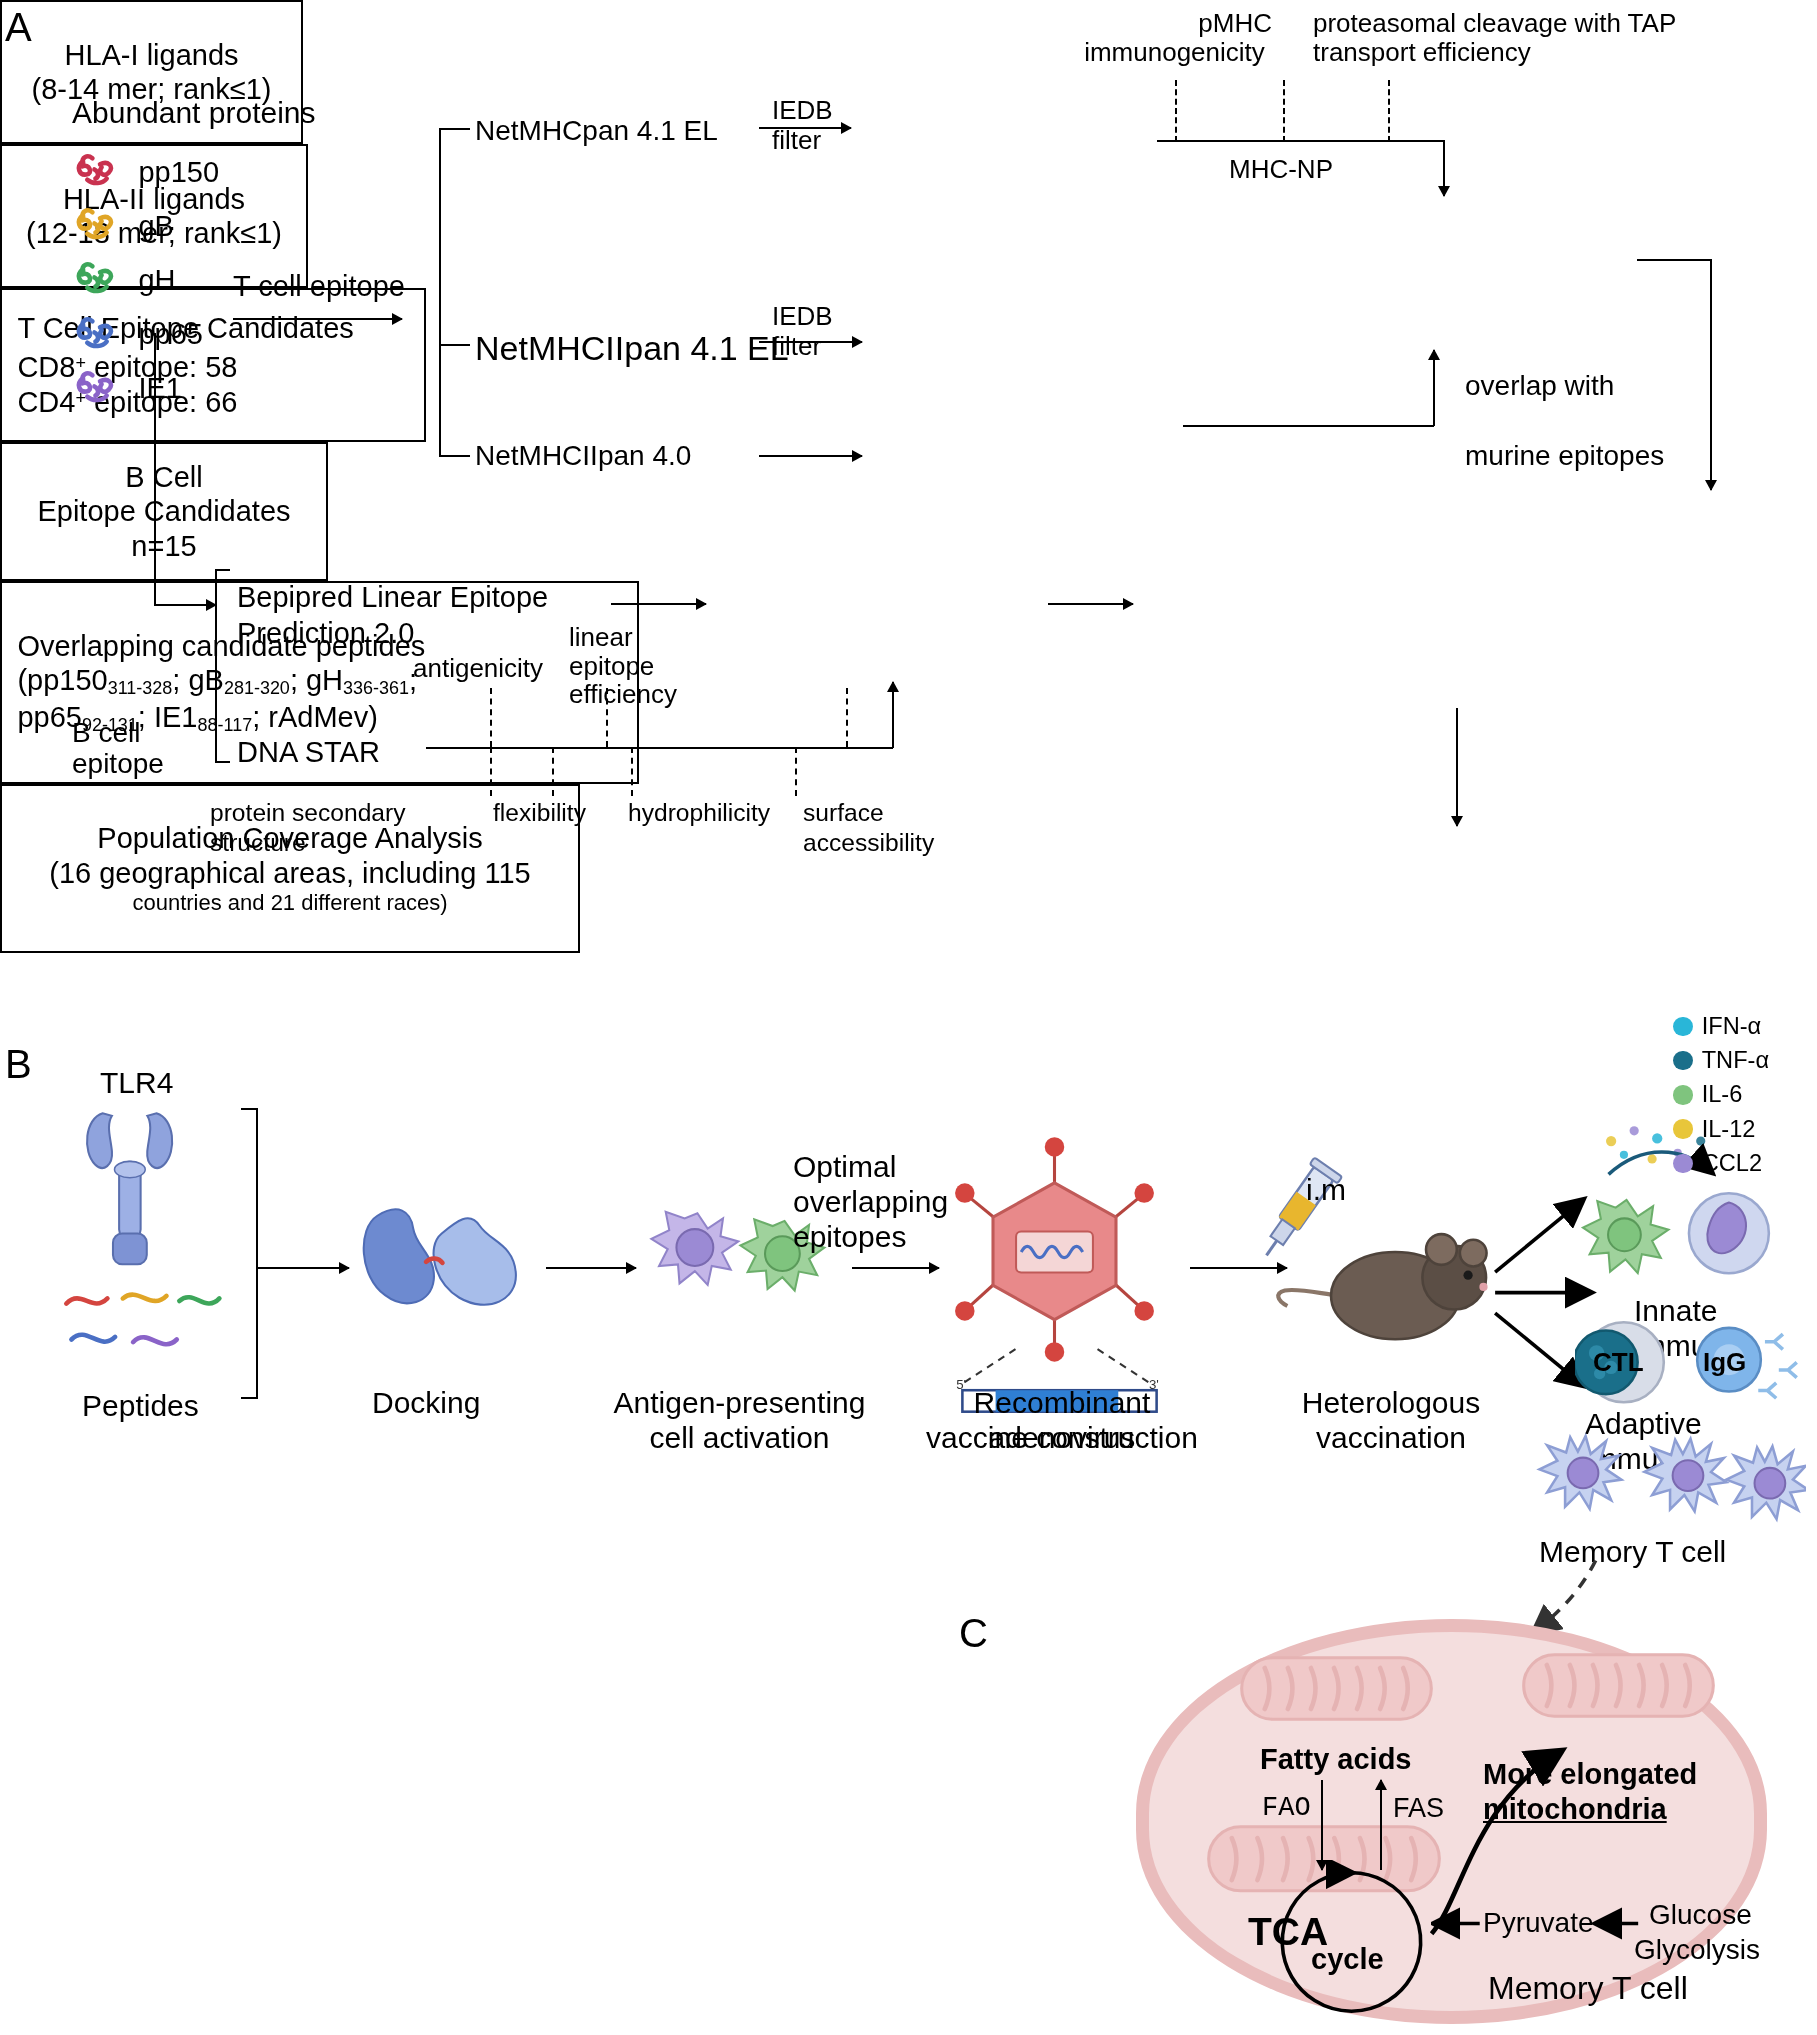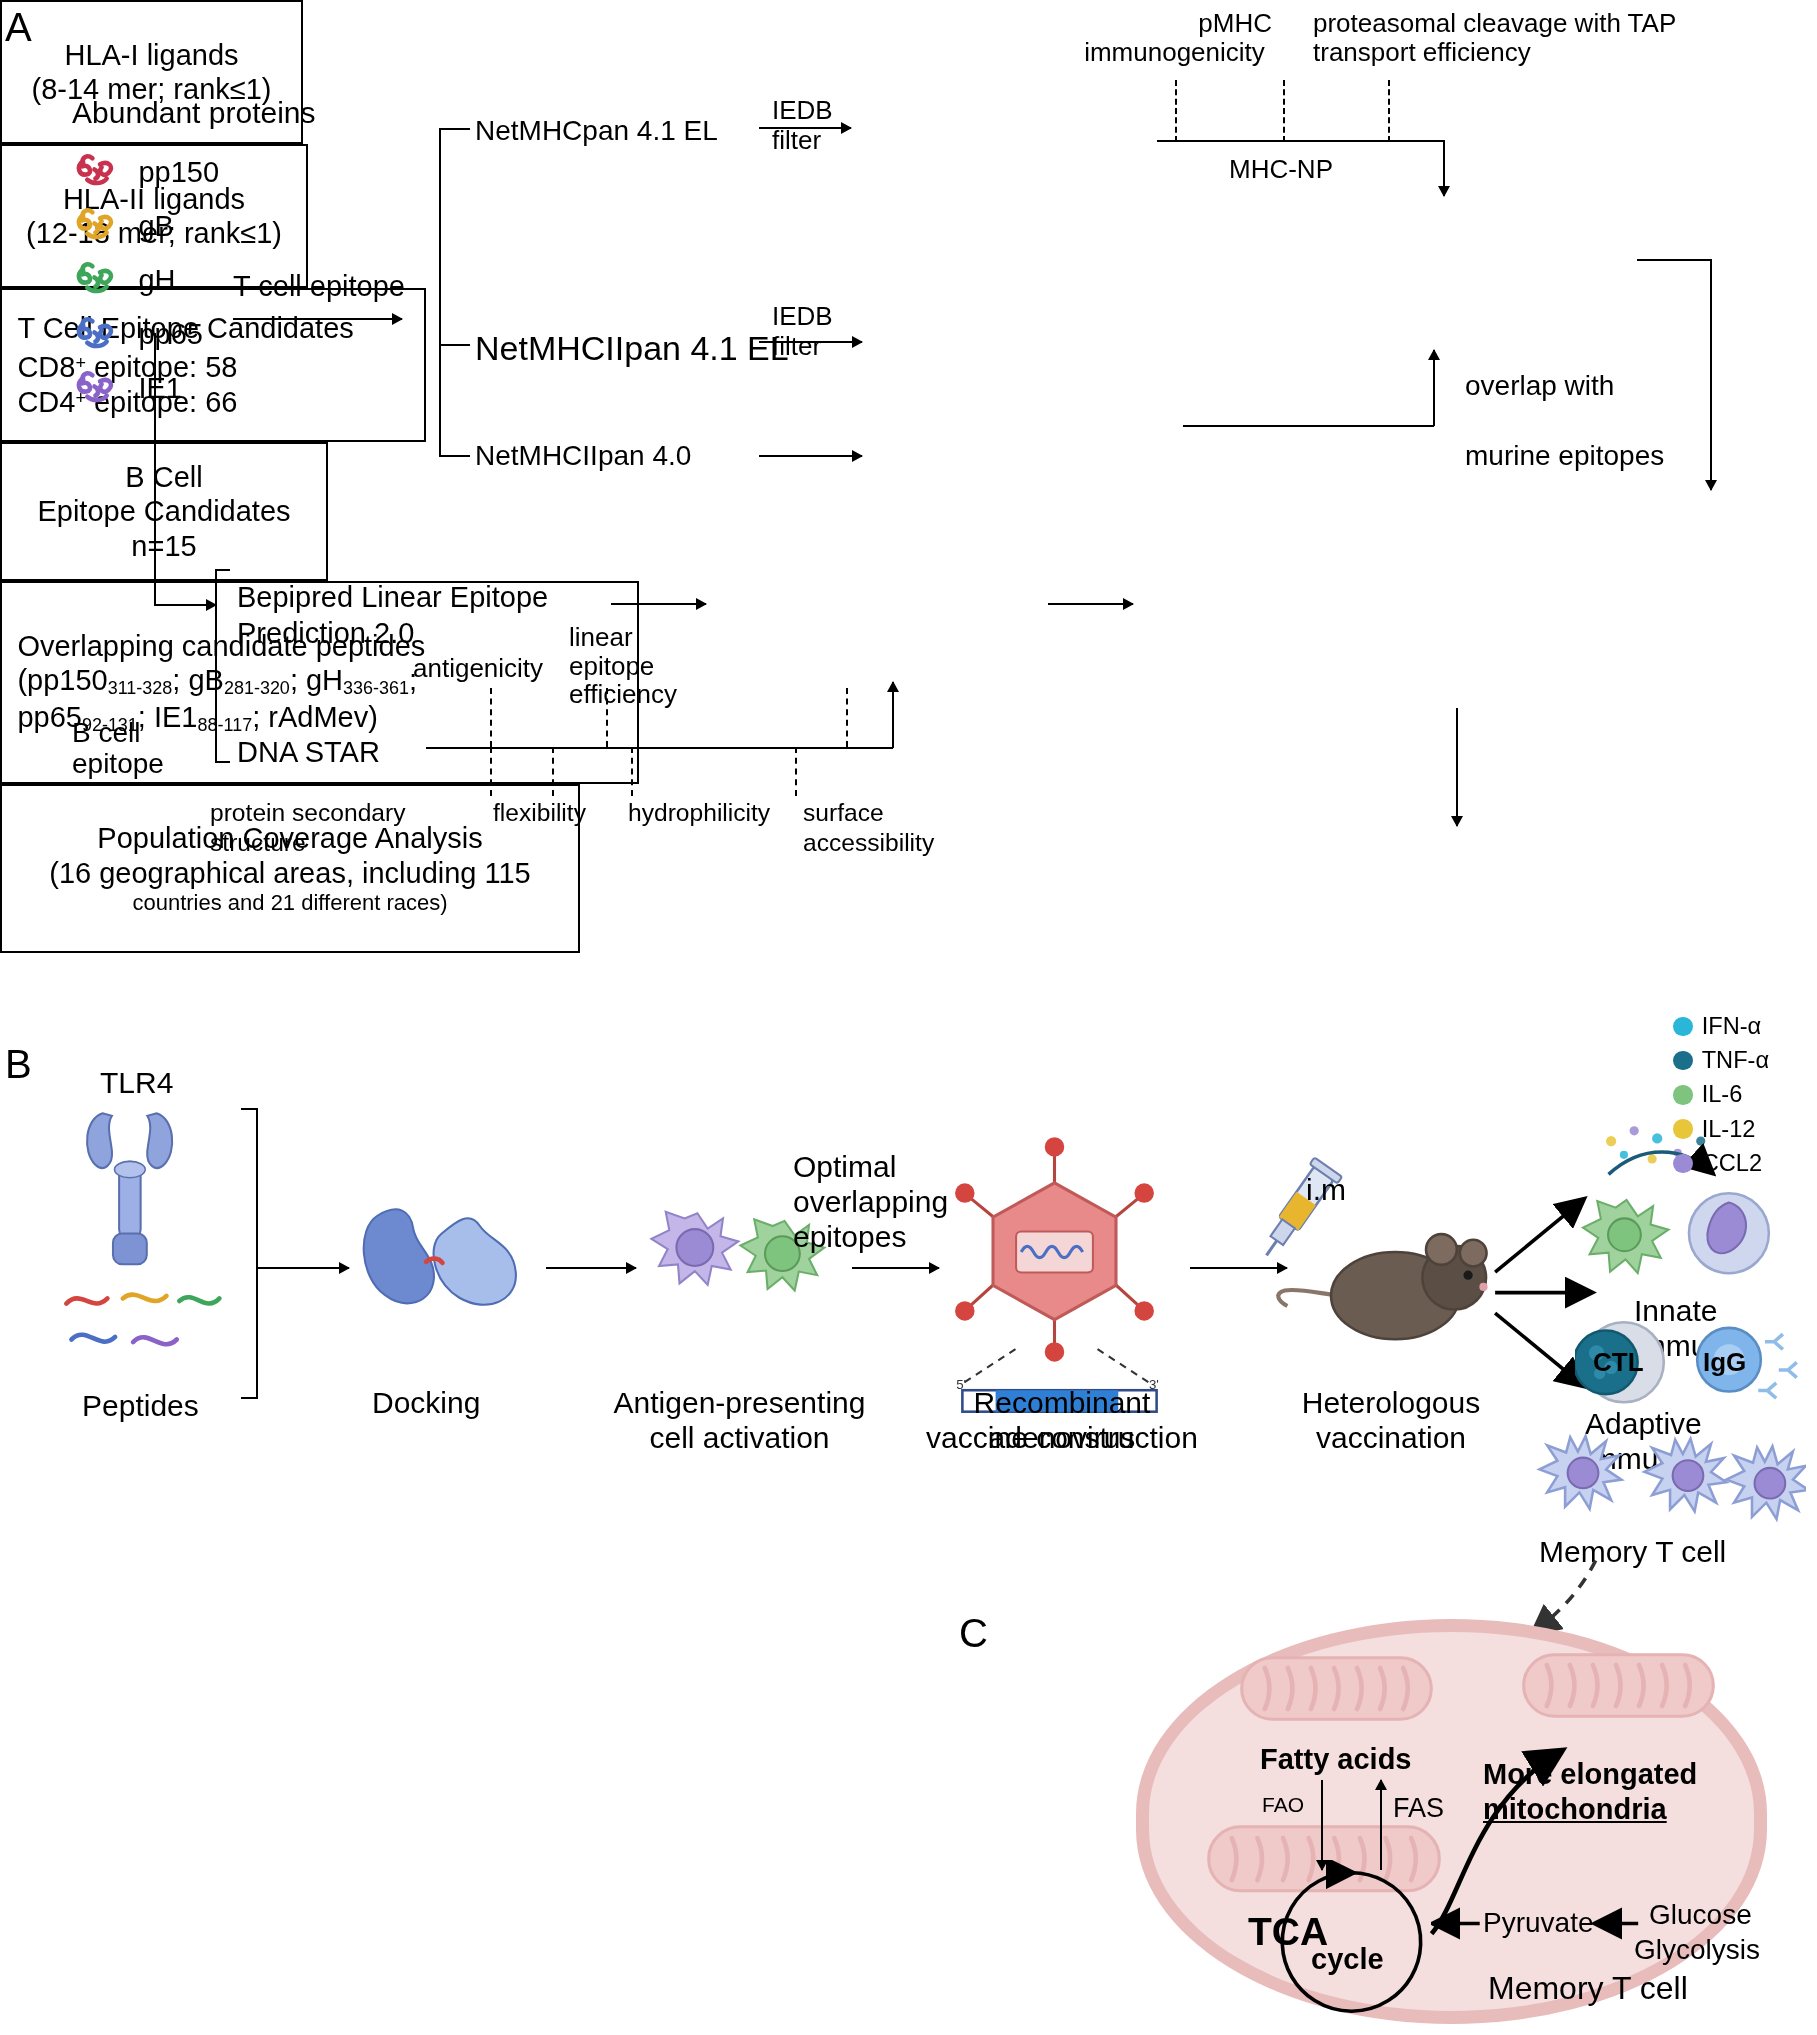--- a/index.html
+++ b/index.html
@@ -561,21 +561,21 @@
       <path d="M260 62 q18 40 0 82"></path>
       <path d="M310 62 q18 40 0 82"></path>
     <path d="M360 62 q18 40 0 82"></path>
       <path d="M410 62 q18 40 0 82"></path>
   </g>
 </svg>
 
 <div class="abs txt bold" style="left:1260px; top:1742px; font-size:29px;">Fatty acids</div>
 
 <div class="arrow-d" style="left:1321px; top:1780px; height:90px;"></div>
-<div class="abs txt" style="left:1262px; top:1793px; font-size:21px;">FAO</div>
+<div class="abs txt" style="left:1262px; top:1793px; font-size:27px;font-family:Liberation Mono, monospace;">FAO</div>
 
 <div class="arrow-u" style="left:1380px; top:1780px; height:90px;"></div>
 <div class="abs txt" style="left:1393px; top:1793px; font-size:27px;">FAS</div>
 
 <svg class="abs" style="left:1270px; top:1860px;" width="164" height="164" viewBox="0 0 320 320">
   <defs>
     <marker id="ah3" markerWidth="9" markerHeight="9" refX="7" refY="4.5" orient="auto">
       <path d="M0,0 L9,4.5 L0,9 z" fill="#000"></path>
     </marker>
   </defs>

